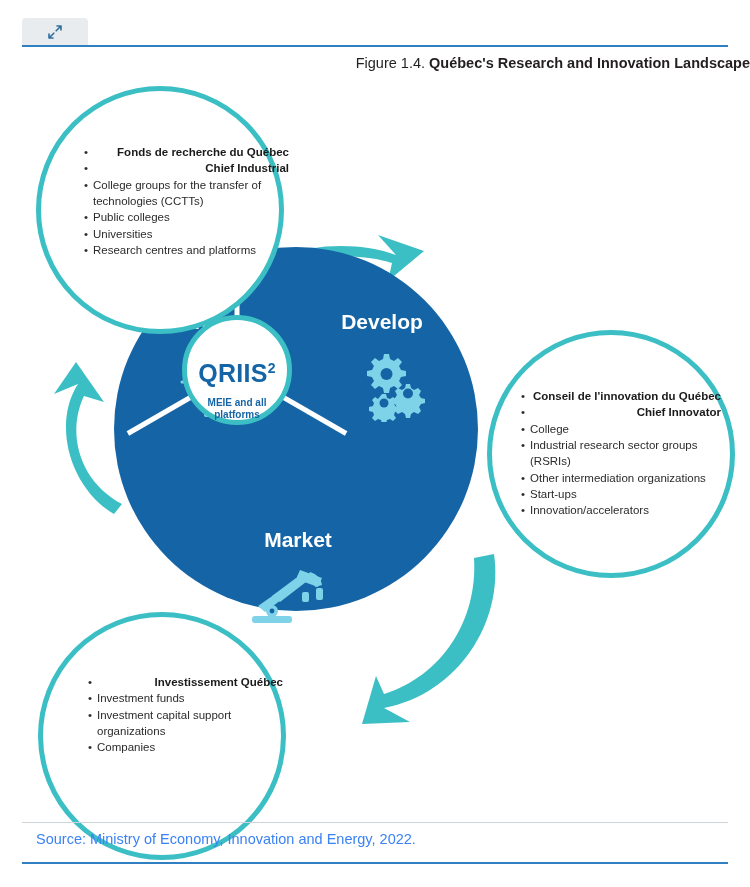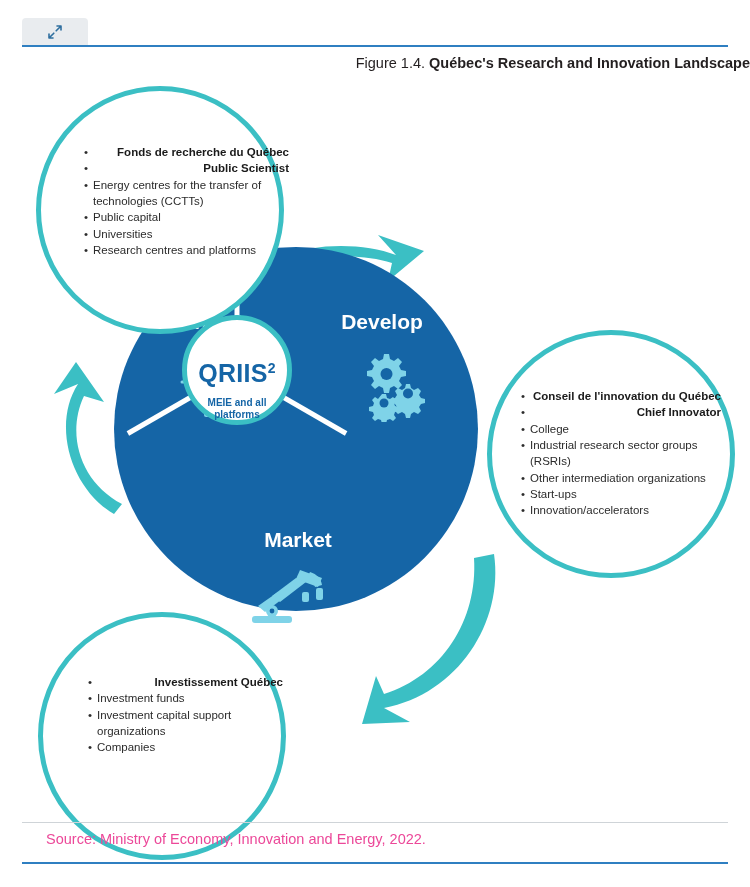--- a/index.html
+++ b/index.html
@@ -165,22 +165,21 @@
   .source-rule-top {
     position: absolute;
     left: 22px; top: 822px;
     width: 706px; height: 1px;
     background: #cfd4d8;
   }
   .source {
     position: absolute;
     left: 36px; top: 831px;
     font-size: 14.5px;
-    color: #ec4899;
-    margin-left: 10px;
+    color: #3b82f6;
   }
   .bottom-rule {
     position: absolute;
     left: 22px; top: 862px;
     width: 706px; height: 2px;
     background: #2f7fc1;
   }
   .page-edge {
     position: absolute;
     left: 0; top: 864px;
@@ -286,29 +285,29 @@
   </div>
 
   <div class="bubble bubble-top"></div>
   <div class="bubble-list list-top">
     <div class="li">
         <span class="bullet">•</span>
         <span class="txt strong">Fonds de recherche du Québec</span>
       </div>
     <div class="li">
         <span class="bullet">•</span>
-        <span class="txt strong">Public Scientist</span>
-      </div>
-    <div class="li">
-        <span class="bullet">•</span>
-        <span class="txt">Energy centres for the transfer of technologies (CCTTs)</span>
-      </div>
-    <div class="li">
-        <span class="bullet">•</span>
-        <span class="txt">Public capital</span>
+        <span class="txt strong">Chief Industrial</span>
+      </div>
+    <div class="li">
+        <span class="bullet">•</span>
+        <span class="txt">College groups for the transfer of technologies (CCTTs)</span>
+      </div>
+    <div class="li">
+        <span class="bullet">•</span>
+        <span class="txt">Public colleges</span>
       </div>
     <div class="li">
         <span class="bullet">•</span>
         <span class="txt">Universities</span>
       </div>
     <div class="li">
         <span class="bullet">•</span>
         <span class="txt">Research centres and platforms</span>
       </div>
   </div>

